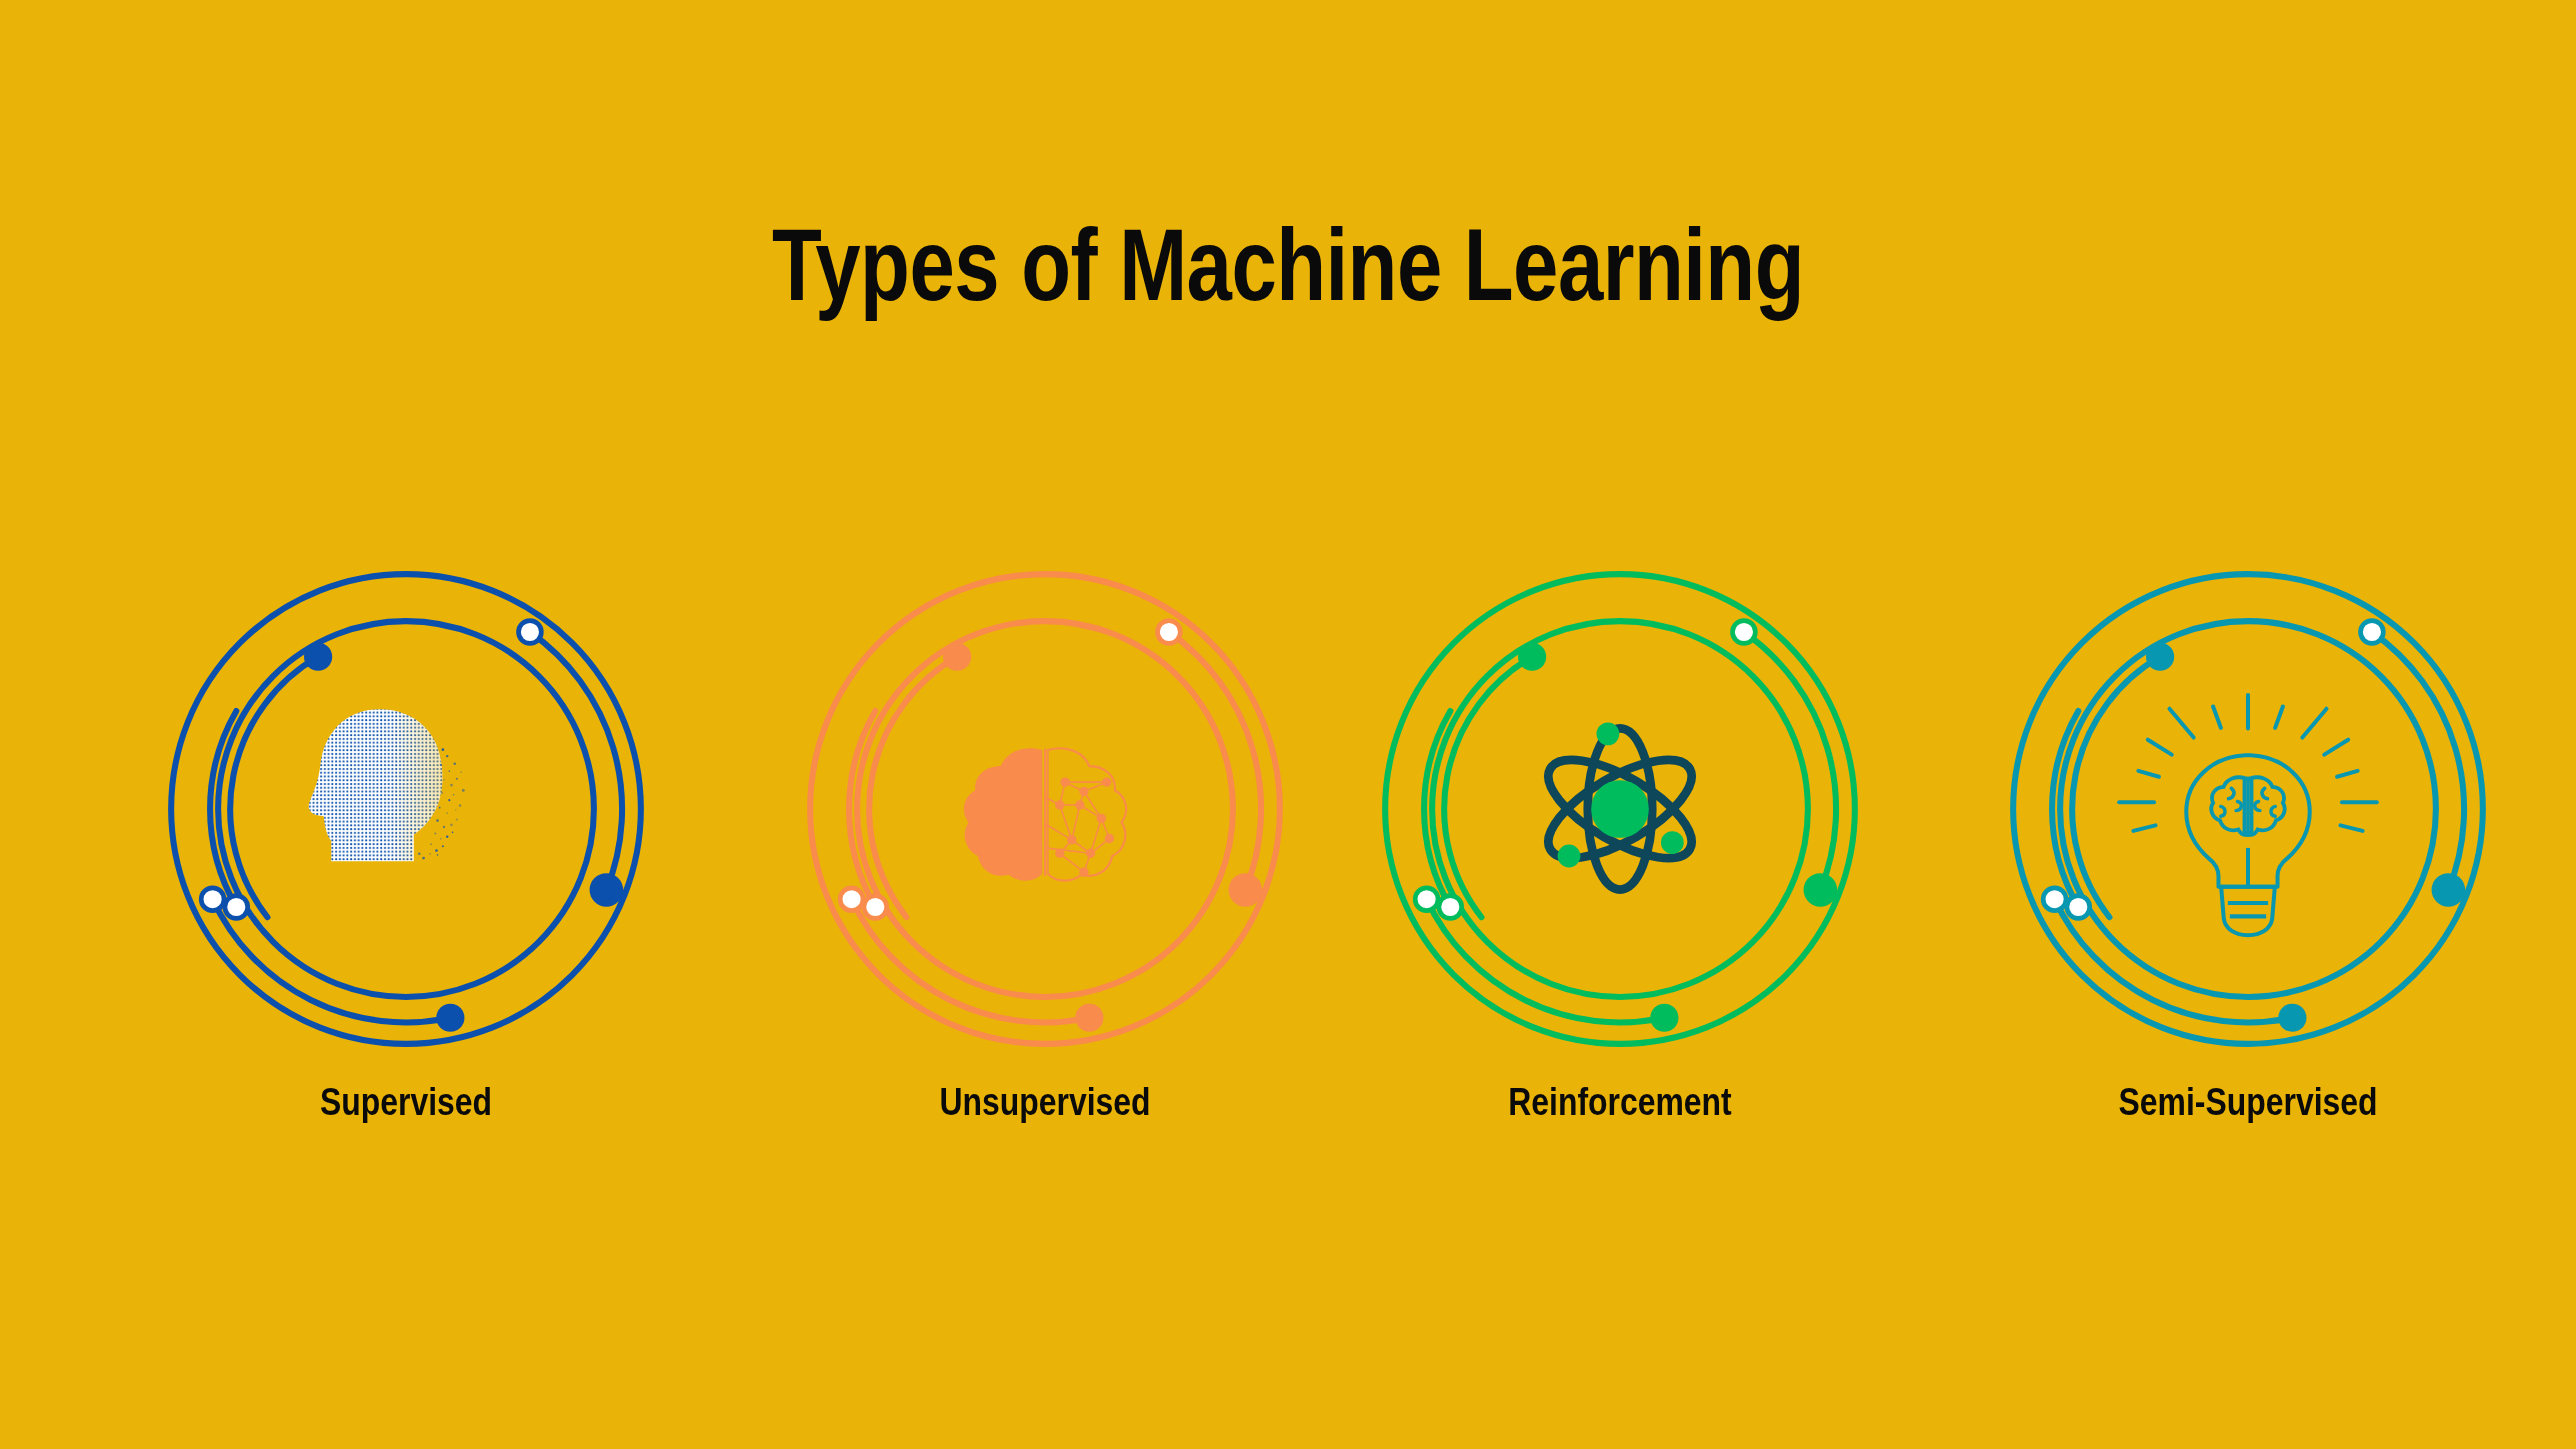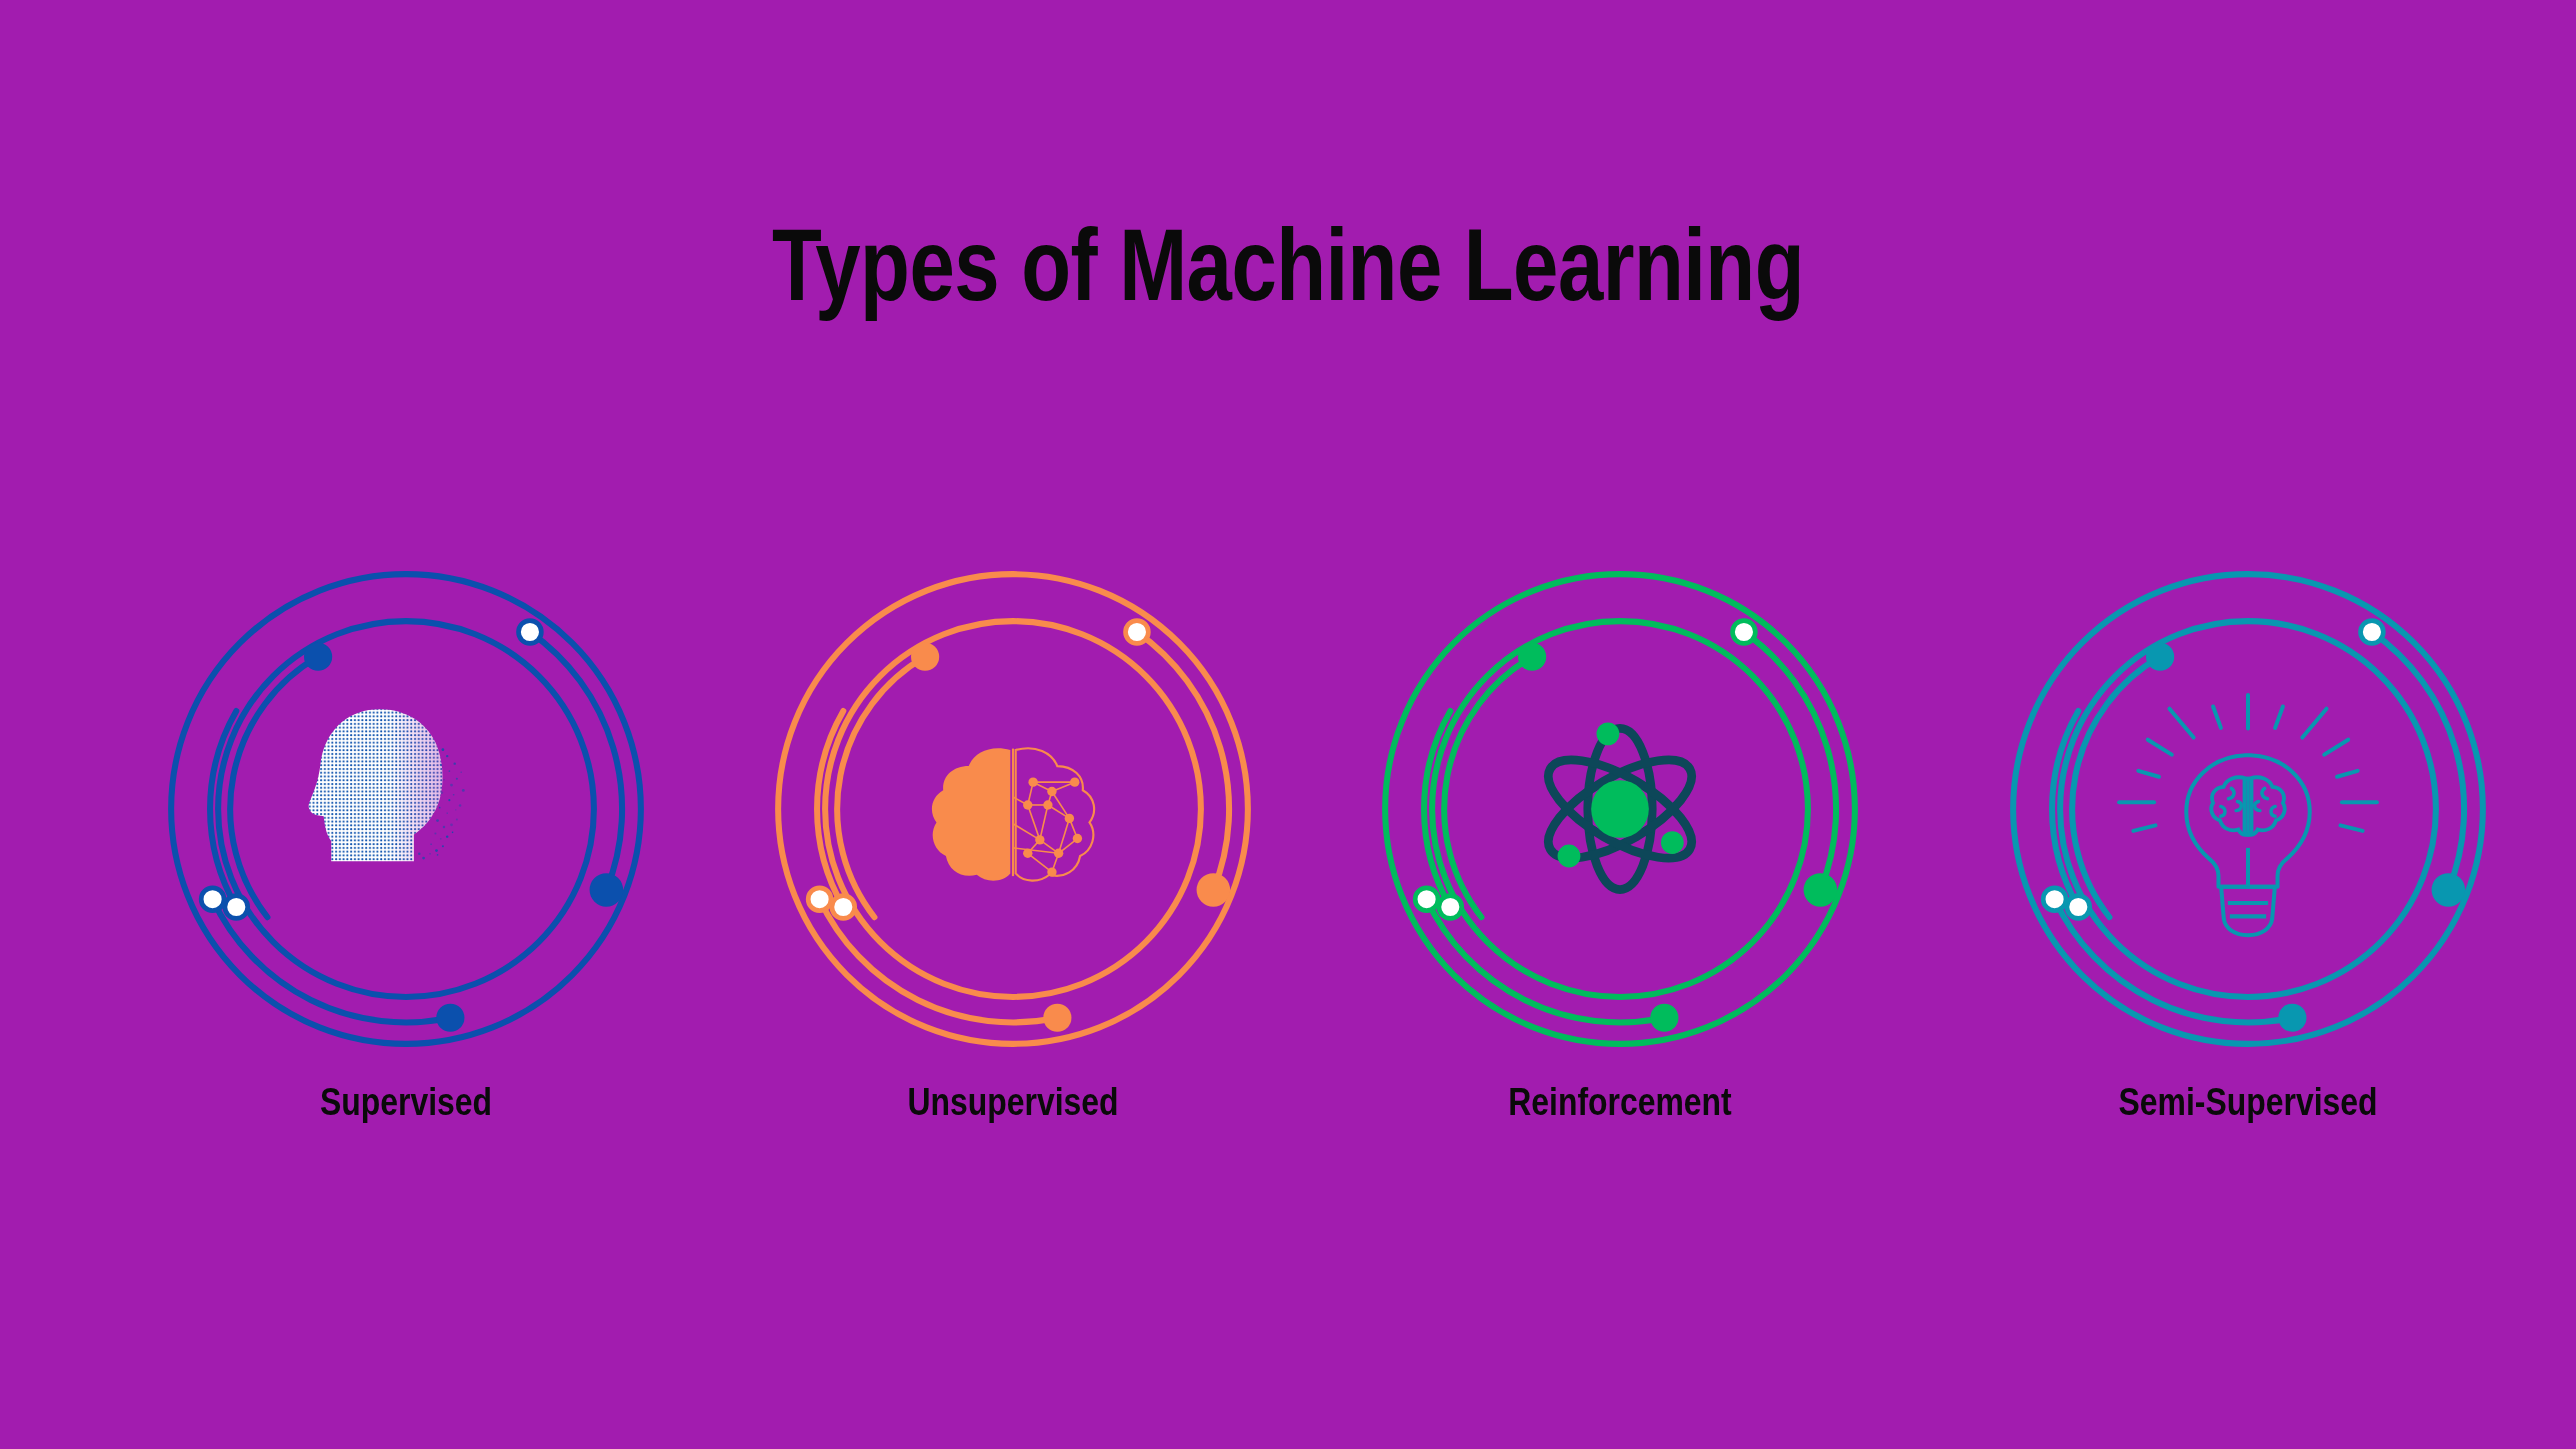--- a/index.html
+++ b/index.html
@@ -10,21 +10,21 @@
   body {
     width: 2576px;
     height: 1449px;
     font-family: "Liberation Sans", sans-serif;
     overflow: hidden;
   }
   .page {
     position: relative;
     width: 2576px;
     height: 1449px;
-    background: #a21caf;
+    background: #eab308;
   }
   .title {
     position: absolute;
     top: 146px;
     left: 0;
     width: 2576px;
     text-align: center;
     font-family: "Liberation Sans Narrow", "Liberation Sans", sans-serif;
     font-weight: bold;
     font-size: 102px;
@@ -155,21 +155,21 @@
                 <circle cx="226" cy="286" r="1.2000000000000002" fill="#0B50AD" opacity="0.77"></circle>
                 <circle cx="214" cy="294" r="2.6" fill="#0B50AD" opacity="0.69"></circle>
                 <circle cx="206" cy="286" r="2.25" fill="#0B50AD" opacity="0.61"></circle>
               </g>
             </g>
         </svg>
       </div>
       <div class="card-label">Supervised</div>
     </div>
 
-    <div class="card" id="card-1" style="left: 758px;">
+    <div class="card" id="card-1" style="left: 790px;">
       <div class="card-svg-wrap">
         <svg viewBox="0 0 760 760" xmlns="http://www.w3.org/2000/svg">
           <g id="rings-1" fill="none" stroke-linecap="round">
               <circle cx="380" cy="380" r="350" stroke="#F98B4C" stroke-width="9" fill="none"></circle>
               <circle cx="380" cy="380" r="280" stroke="#F98B4C" stroke-width="9" fill="none"></circle>
               <path d="M 564.69 116.23 A 322 322 0 0 1 678.55 500.62" stroke="#F98B4C" stroke-width="9" fill="none" stroke-linecap="round"></path>
               <circle cx="564.6916125050368" cy="116.23304173894462" r="17" stroke="#F98B4C" stroke-width="7" fill="#ffffff"></circle>
               <circle cx="678.5532011705055" cy="500.6233230799237" r="25" fill="#F98B4C" stroke="none"></circle>
               <path d="M 173.54 541.30 A 262 262 0 0 1 249.00 153.10" stroke="#F98B4C" stroke-width="9" fill="none" stroke-linecap="round"></path>
               <circle cx="248.9999999999999" cy="153.10134420847714" r="21" fill="#F98B4C" stroke="none"></circle>

